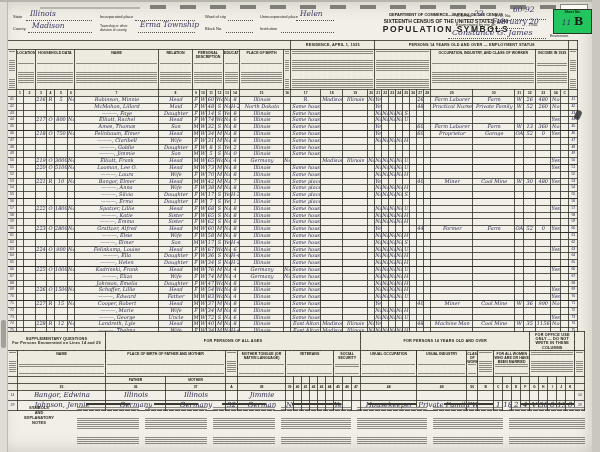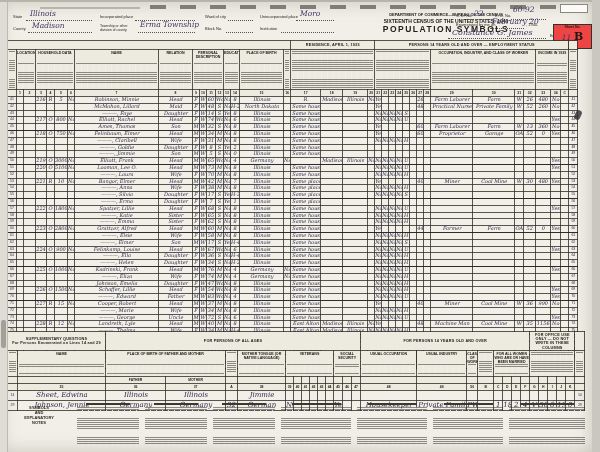--- a/index.html
+++ b/index.html
@@ -14,21 +14,21 @@
   .smudge-top2{position:absolute;left:40px;top:5px;width:100px;height:2px;opacity:.3;background:#444;}
   .corner-label{position:absolute;right:4px;top:2px;width:26px;height:7px;background:#fbfaf5;border:0.5px solid #888;}
   .blob{position:absolute;left:575px;top:110px;width:6px;height:10px;background:#2a2a2f;border-radius:3px;transform:rotate(24deg);opacity:.8;}
   .stamp-left{position:absolute;left:1px;top:320px;width:5px;height:28px;background:#73706a;opacity:.55;border-radius:2px;}
 
   
   .fld-label{position:absolute;font-size:4px;line-height:4.5px;color:#2a2822;}
   .fld-line{position:absolute;border-bottom:0.5px dotted #55524a;height:1px;}
   .hwv{position:absolute;font-family:"DejaVu Serif",serif;font-style:italic;color:#3a3463;font-size:7.5px;line-height:8px;white-space:nowrap;}
   .title{position:absolute;text-align:center;font-weight:bold;color:#23211b;}
-  .sheetbox{position:absolute;left:553px;top:22px;width:37px;height:23px;border:1px solid #33312b;background:#ef4444;text-align:center;}
+  .sheetbox{position:absolute;left:553px;top:7px;width:37px;height:23px;border:1px solid #33312b;background:#22c55e;text-align:center;}
   .sheetbox .sl{font-size:3.5px;line-height:5px;font-weight:bold;}
   .sheetbox .sv{font-size:9px;line-height:14px;font-family:"DejaVu Serif",serif;}
   .sheetbox .svb{font-weight:bold;font-size:11px;}
 
   
   table.sheet-table{border-collapse:collapse;table-layout:fixed;position:absolute;left:7px;}
   #main-table-wrap table{top:0;}
   .sheet-table th,.sheet-table td{border:0.5px solid rgba(48,46,38,.8);padding:0;overflow:hidden;white-space:nowrap;box-sizing:border-box;}
   .sheet-table thead th{background:#edebdf;position:relative;font-weight:bold;}
   .sg-row th{height:8px;font-size:3.8px;line-height:8px;text-align:center;letter-spacing:.2px;}
@@ -85,21 +85,21 @@
     <span class="hwv" style="left:140px;top:19px;">Erma Township</span>
     <div class="fld-line" style="left:138px;top:29px;width:57px;"></div>
 
     <span class="fld-label" style="left:205px;top:13px;">Ward of city</span>
     <div class="fld-line" style="left:228px;top:17px;width:25px;"></div>
 
     <span class="fld-label" style="left:205px;top:25px;">Block No.</span>
     <div class="fld-line" style="left:226px;top:29px;width:27px;"></div>
 
     <span class="fld-label" style="left:260px;top:13px;">Unincorporated place</span>
-    <span class="hwv" style="left:300px;top:8px;">Moro</span>
+    <span class="hwv" style="left:300px;top:8px;">Helen</span>
     <div class="fld-line" style="left:296px;top:17px;width:38px;"></div>
 
     <span class="fld-label" style="left:260px;top:25px;">Institution</span>
     <div class="fld-line" style="left:281px;top:29px;width:53px;"></div>
 
     <div class="title" style="left:340px;top:10px;width:212px;font-size:4px;">DEPARTMENT OF COMMERCE—BUREAU OF THE CENSUS</div>
     <div class="title" style="left:340px;top:15.5px;width:212px;font-size:5px;">SIXTEENTH CENSUS OF THE UNITED STATES: 1940</div>
     <div class="title" style="left:340px;top:22px;width:212px;font-size:8.5px;letter-spacing:1.5px;">POPULATION SYMBOLS</div>
 
     <span class="fld-label" style="left:456px;top:12px;">S. D. No.</span>
@@ -1994,21 +1994,21 @@
               <th>H</th>
               <th>I</th>
               <th>J</th>
               <th>K</th>
               <th></th>
             </tr>
           </thead>
           <tbody>
             <tr>
               <td class="ln">14</td>
-              <td class="nm hw">Sheet, Edwina</td>
+              <td class="nm hw">Bangor, Edwina</td>
               <td class="nm hw">Illinois</td>
               <td class="nm hw">Illinois</td>
               <td class=""></td>
               <td class="nm hw">Jimmie</td>
               <td class=""></td>
               <td class=""></td>
               <td class=""></td>
               <td class=""></td>
               <td class=""></td>
               <td class=""></td>

